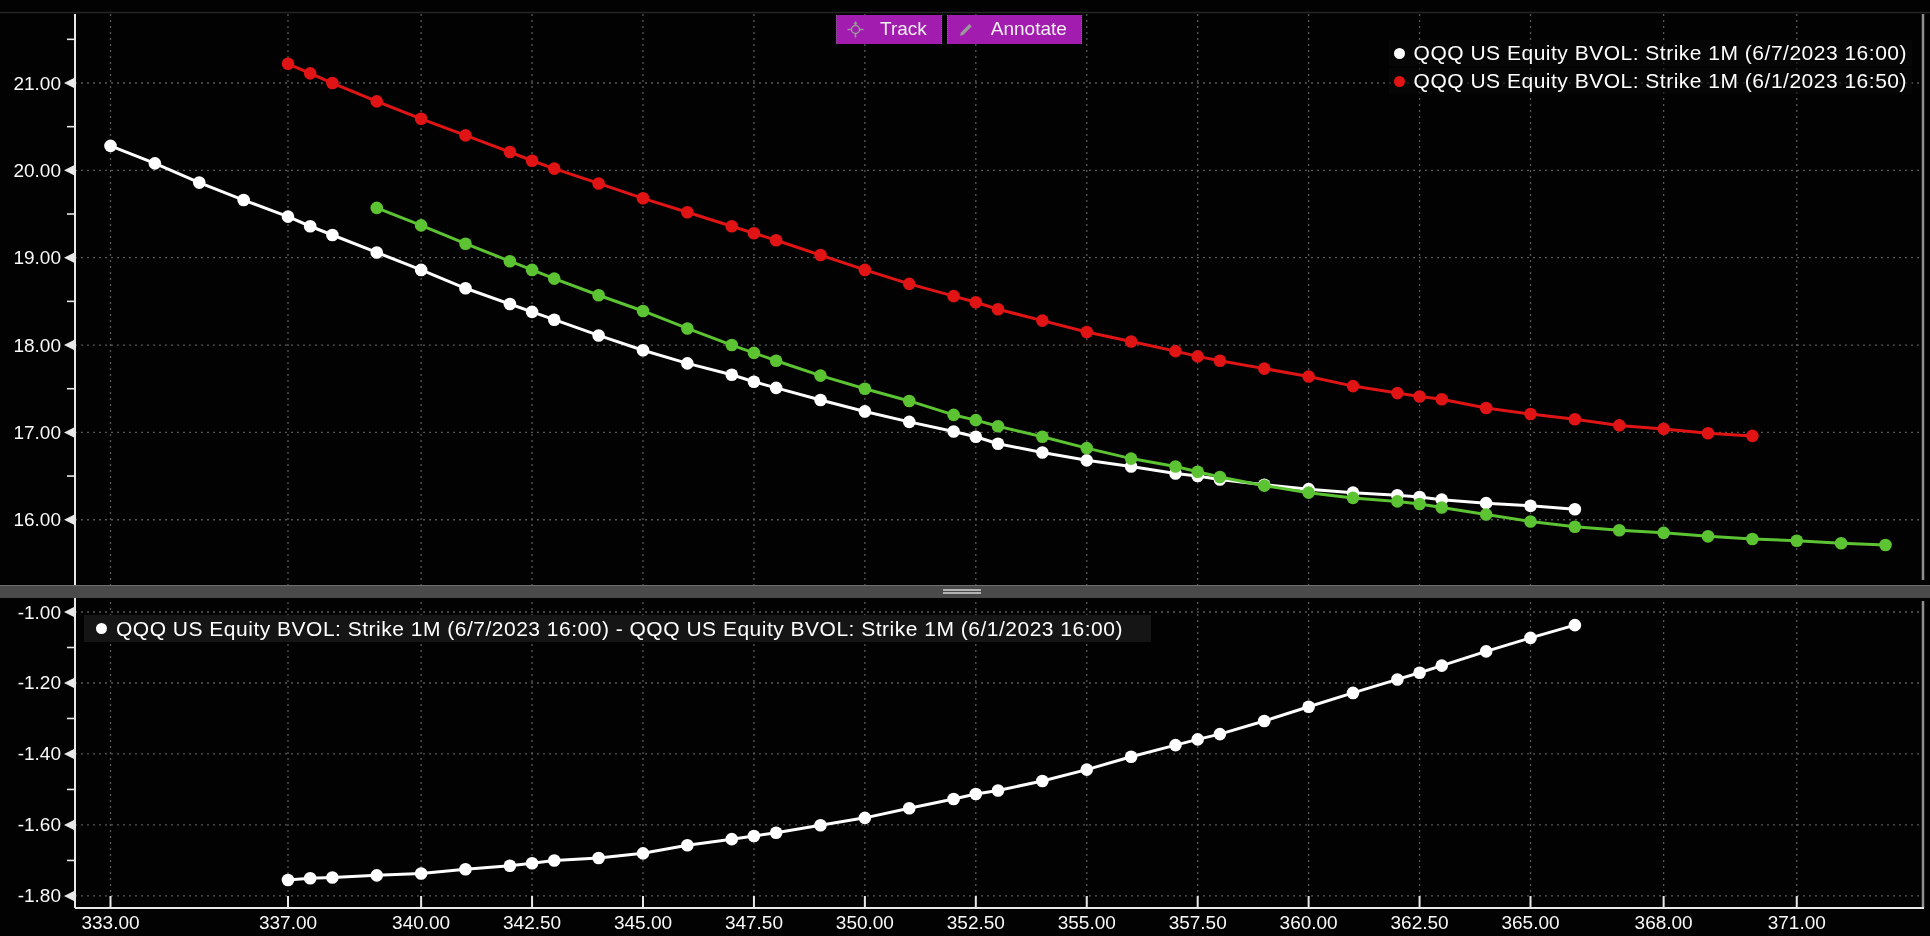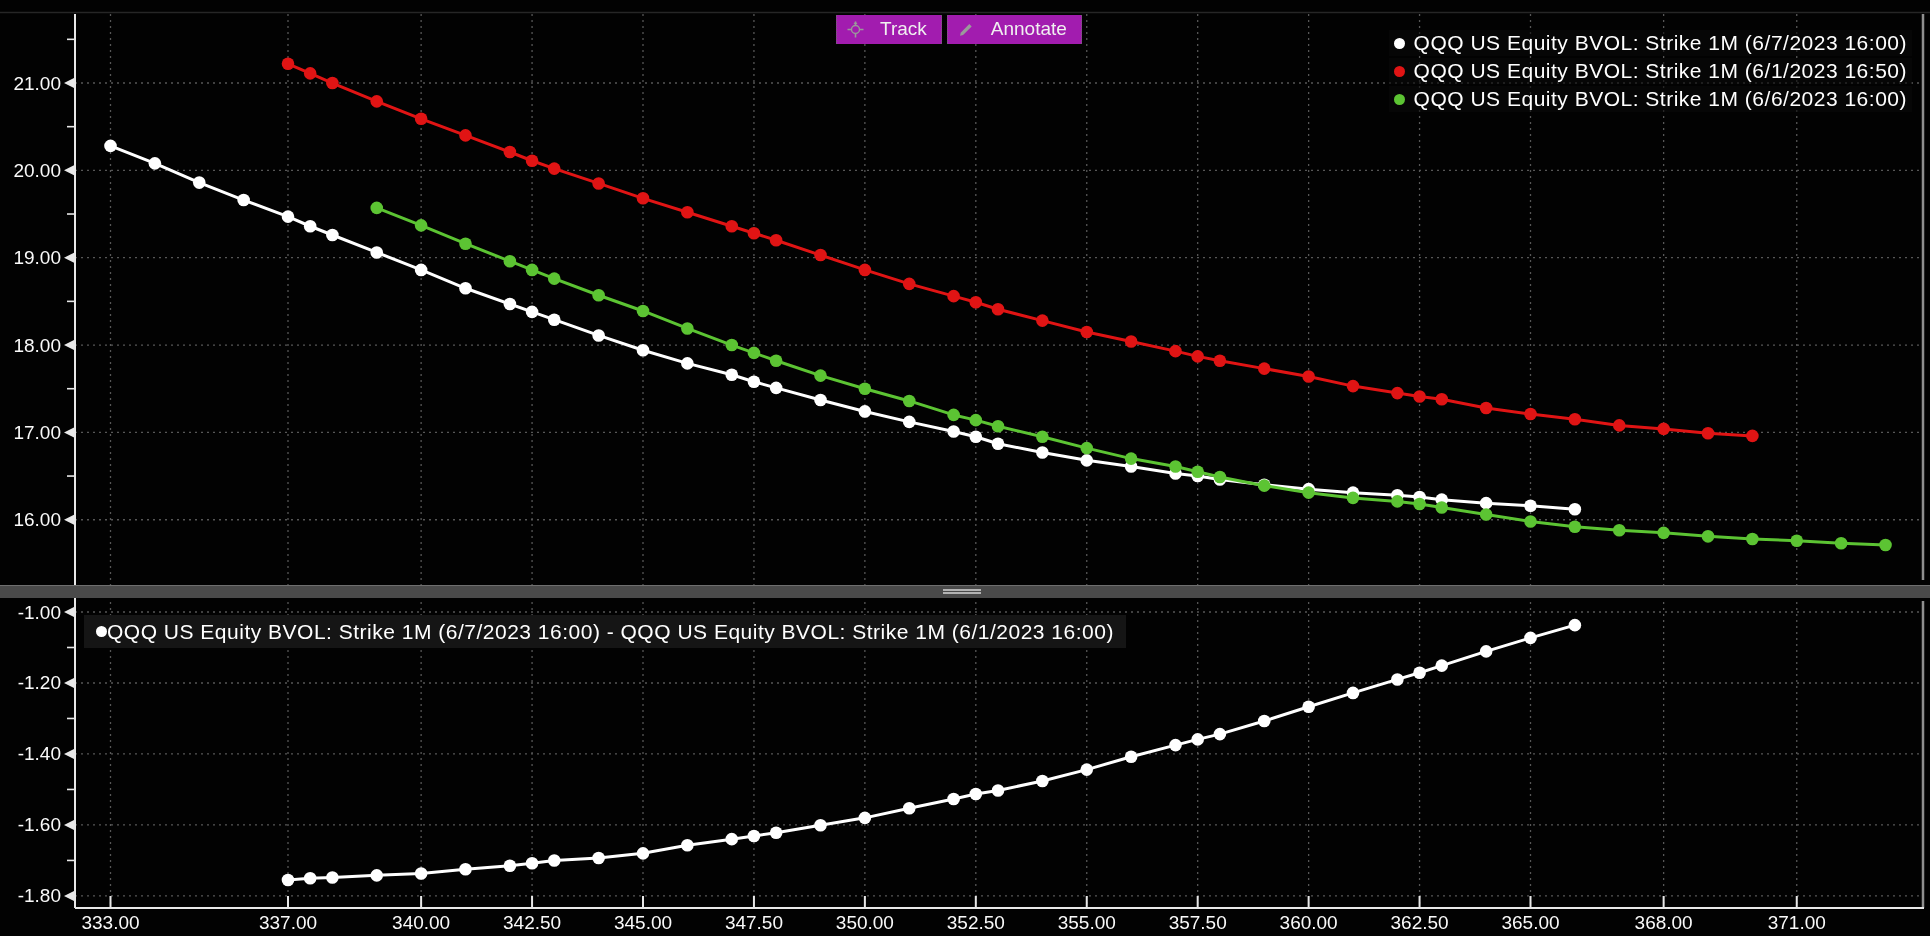--- a/index.html
+++ b/index.html
@@ -4,28 +4,28 @@
 <style>
   html,body{margin:0;padding:0;background:#020202;}
   .app{position:relative;width:1930px;height:936px;background:#020202;overflow:hidden;
        font-family:"Liberation Sans",sans-serif;}
   #chart-svg{position:absolute;left:0;top:0;}
   .toolbar{position:absolute;left:836px;top:15px;display:flex;gap:5px;z-index:5;}
   .tb-btn{display:inline-flex;align-items:center;gap:16px;background:#a21caf;color:#f0f0f0;
           border:none;border-left:1px dotted #6e6e6e;border-right:1px dotted #6e6e6e;
           font-family:"Liberation Sans",sans-serif;font-size:19px;padding:3px 14px 4px 10px;cursor:pointer;}
   .tb-icon{width:17px;height:17px;flex:none;}
-  .legend-top{position:absolute;right:18px;top:30px;display:flex;flex-direction:column;
+  .legend-top{position:absolute;right:18px;top:40px;display:flex;flex-direction:column;
               align-items:flex-end;gap:2px;z-index:5;}
   .legend-item{display:flex;align-items:center;gap:9px;background:rgba(10,10,10,0.62);
                padding:1px 5px;cursor:pointer;}
   .legend-label{color:#ffffff;font-size:21px;letter-spacing:0.5px;white-space:nowrap;}
   .legend-dot{width:11px;height:11px;border-radius:50%;flex:none;}
-  .legend-bottom{position:absolute;left:84px;top:615px;height:33px;display:flex;align-items:center;
-                 background:#151515;padding:0 12px 0 12px;z-index:5;cursor:pointer;}
+  .legend-bottom{position:absolute;left:84px;top:615px;height:27px;display:flex;align-items:center;
+                 gap:9px;background:#151515;padding:0 28px 0 12px;z-index:5;cursor:pointer;}
   .divider{position:absolute;left:0;top:585px;width:1930px;height:12px;background:#4a4a4a;
            border-top:1px solid #6f6f6f;z-index:4;cursor:row-resize;}
   .divider .handle{position:absolute;left:943px;top:2px;width:38px;height:8px;cursor:row-resize;}
   .divider .handle i{display:block;height:2px;background:#b3b3b3;margin:1px 0;}
 </style>
 </head>
 <body>
 
 <div class="app">
 
@@ -304,24 +304,20 @@
 
   <div class="legend-top">
     <div class="legend-item">
       <span class="legend-dot" style="background: rgb(255, 255, 255);"></span>
       <span class="legend-label">QQQ US Equity BVOL: Strike 1M (6/7/2023 16:00)</span>
     </div>
     <div class="legend-item">
       <span class="legend-dot" style="background: rgb(224, 20, 20);"></span>
       <span class="legend-label">QQQ US Equity BVOL: Strike 1M (6/1/2023 16:50)</span>
     </div>
-    <div class="legend-item">
-      <span class="legend-dot" style="background: rgb(92, 196, 51);"></span>
-      <span class="legend-label">QQQ US Equity BVOL: Strike 1M (6/6/2023 16:00)</span>
-    </div>
   </div>
 
   <div class="legend-bottom">
     <span class="legend-dot" style="background: rgb(255, 255, 255);"></span>
     <span class="legend-label">QQQ US Equity BVOL: Strike 1M (6/7/2023 16:00) - QQQ US Equity BVOL: Strike 1M (6/1/2023 16:00)</span>
   </div>
 
   <div class="divider">
     <div class="handle">
         <i></i>

